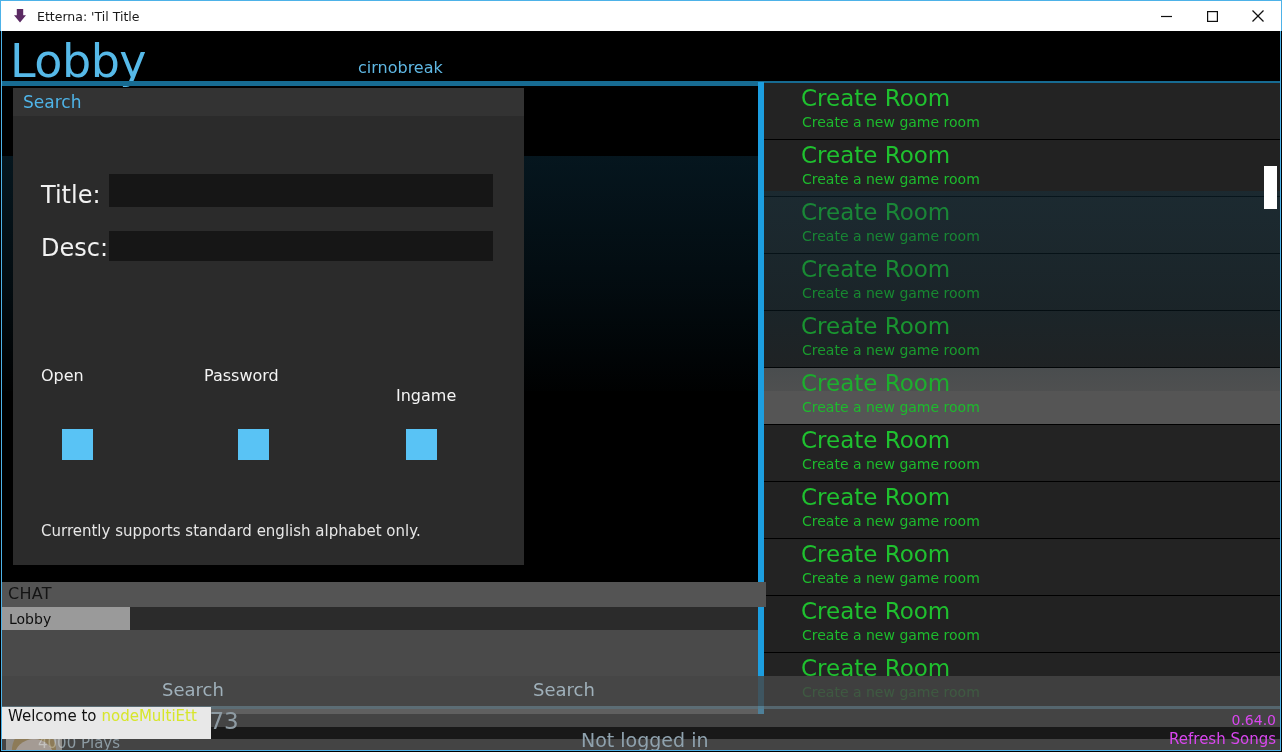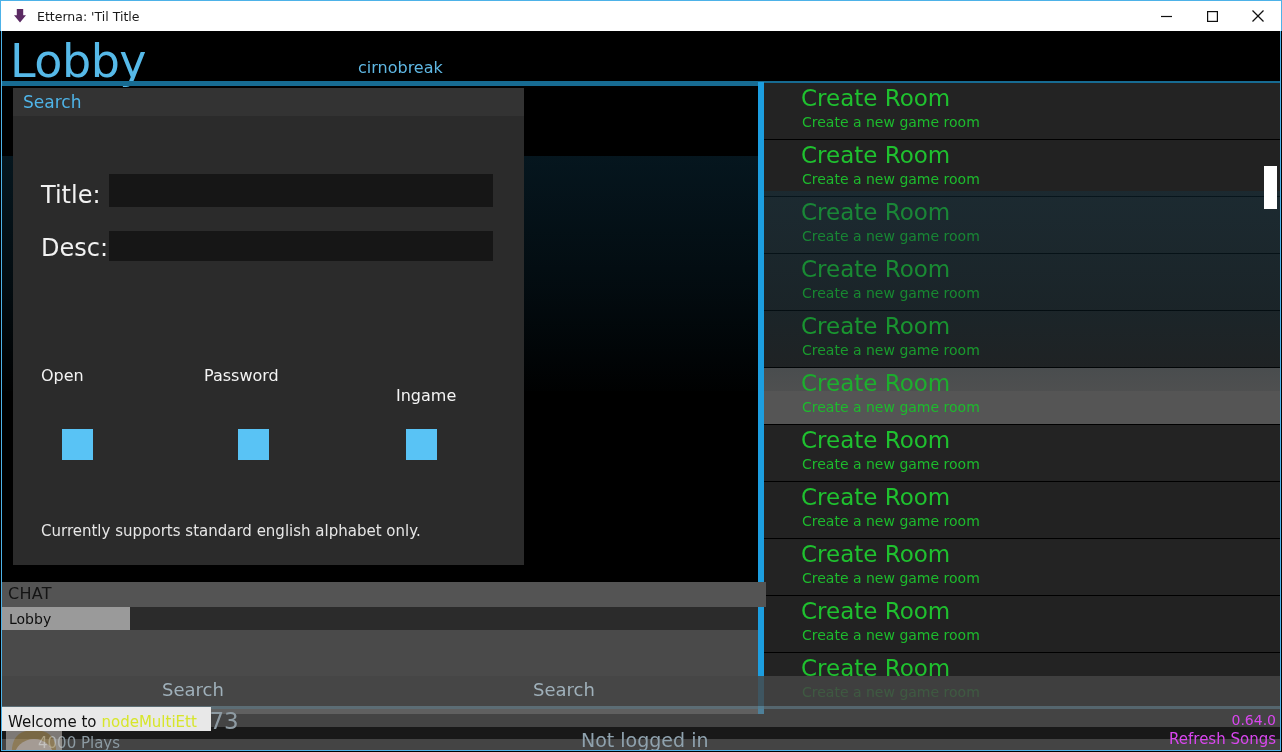--- a/index.html
+++ b/index.html
@@ -267,23 +267,23 @@
     position: absolute; right: 6px;
     text-align: right;
     font-family: "DejaVu Sans", "Liberation Sans", sans-serif;
     color: #d946ef;
     white-space: nowrap;
   }
 
   
   .toast {
     position: absolute; left: 0; top: 676px;
-    height: 24px;
+    height: 32px;
     background: #e8e8e8;
-    display: flex; align-items: flex-end;
+    display: flex; align-items: flex-start;
     padding: 0 6px;
     box-sizing: border-box;
   }
   .toast .t1 {
     font-size: 15px; color: #111;
     font-family: "DejaVu Sans", "Liberation Sans", sans-serif;
   }
   .toast .t2 {
     font-size: 15px; color: #d7e62a;
     margin-left: 5px;

